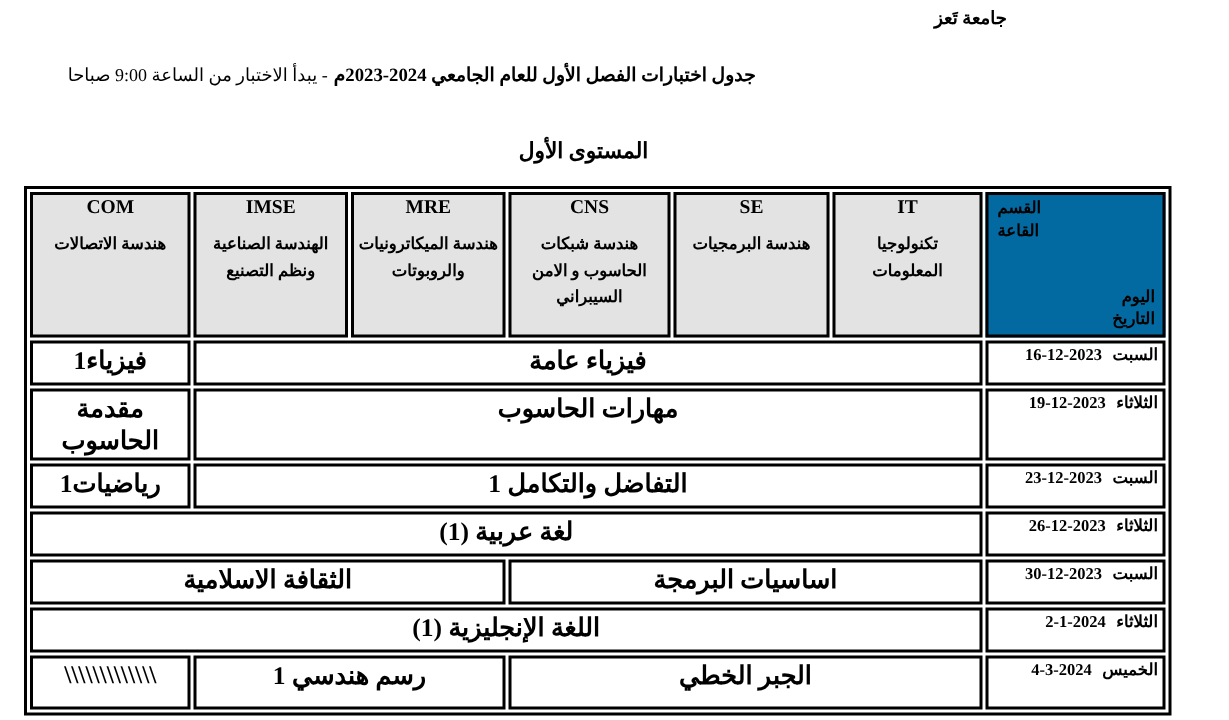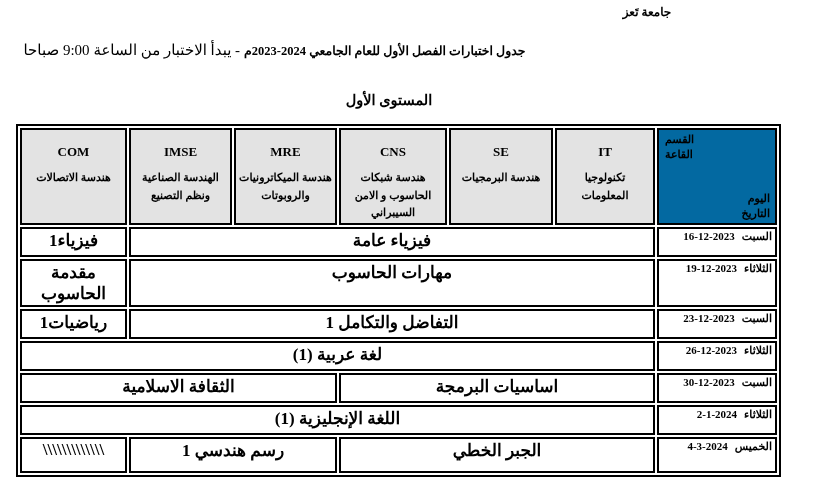--- a/index.html
+++ b/index.html
@@ -37,21 +37,21 @@
     text-align: center;
     direction: rtl;
     white-space: nowrap;
   }
   .title-main {
     font-weight: bold;
     font-size: 12.5px;
   }
   .title-note {
     font-weight: normal;
-    font-size: 15px;
+    font-size: 12px;
   }
   
   .level-heading {
     position: absolute;
     top: 92px;
     left: 16px;
     width: 746px;
     text-align: center;
     font-weight: bold;
     font-size: 14.5px;
@@ -71,21 +71,21 @@
   }
   table.exam-table td {
     border: 2px solid #000;
     vertical-align: top;
     font-weight: bold;
     overflow: hidden;
   }
   td.hd {
     background: #E3E3E3;
     text-align: center;
-    padding-top: 14px;
+    padding-top: 0;
   }
   .dept-code {
     font-size: 13px;
     font-weight: bold;
   }
   .dept-name {
     margin-top: 9px;
     font-size: 11px;
     line-height: 1.6;
     padding: 0 2px;

